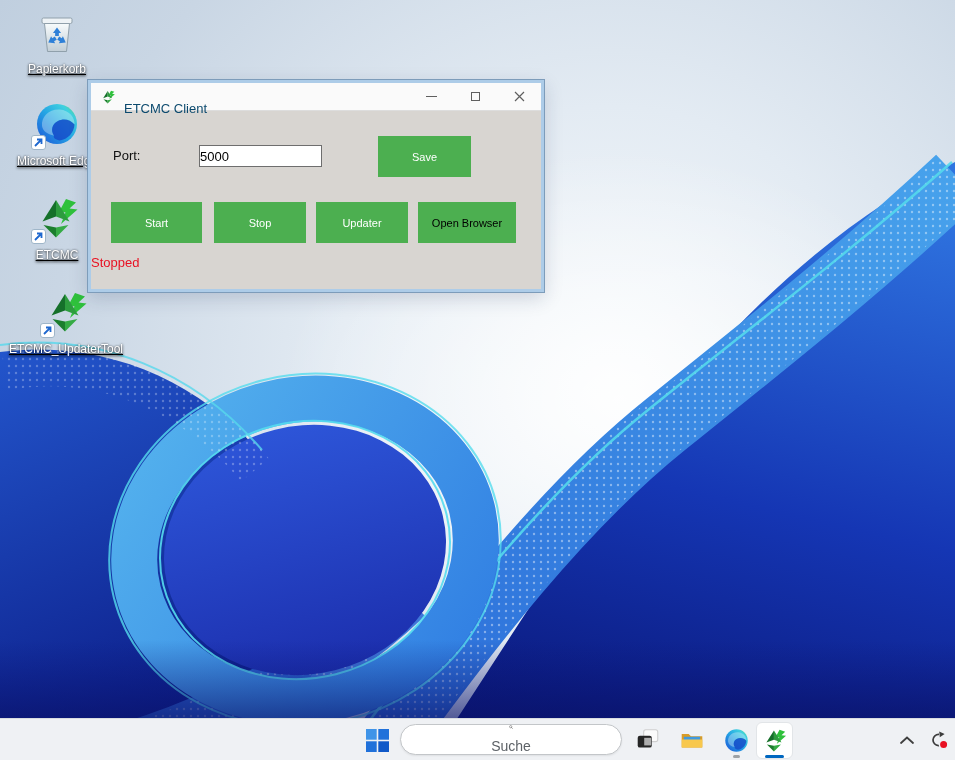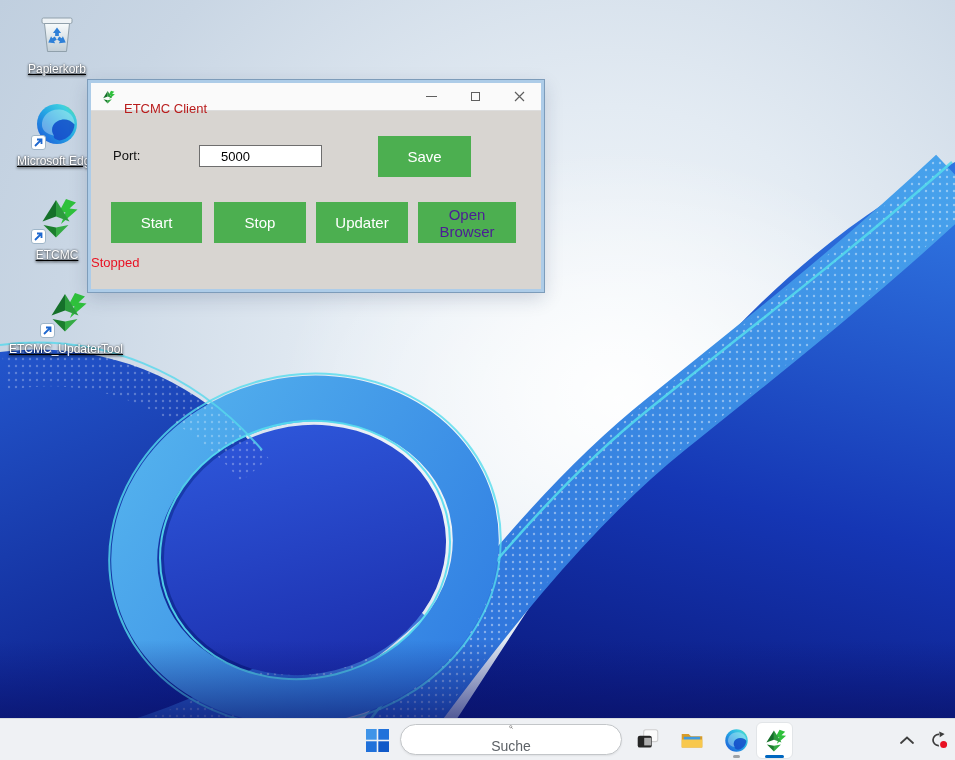--- a/index.html
+++ b/index.html
@@ -24,41 +24,41 @@
   .icon-updater{left:1px;top:288px;width:130px;}
   .shortcut-badge{position:absolute;left:-2px;bottom:-2px;}
   
   .app-window{
     position:absolute;left:88px;top:80px;width:456px;height:212px;z-index:5;
     border:3px solid #adcce8;outline:1px solid #7d9cba;background:var(--win-body);
     box-shadow:0 6px 18px rgba(20,40,80,.18);
     display:flex;flex-direction:column;
   }
   .titlebar{height:28px;background:#fafafa;border-bottom:1px solid #dddddd;display:flex;align-items:center;padding-left:9px;flex:0 0 auto;}
-  .titlebar .title{font-size:13px;color:#b91c1c;margin-left:8px;margin-top:24px;}
+  .titlebar .title{font-size:13px;color:#0c4a6e;margin-left:8px;margin-top:24px;}
   .win-controls{margin-left:auto;display:flex;height:100%;}
   .win-ctrl{width:44px;height:100%;display:flex;align-items:center;justify-content:center;cursor:default;}
   .glyph-min{display:block;width:11px;height:0;border-top:1px solid #5f5f5f;}
   .glyph-max{display:block;width:9px;height:9px;border:1px solid #5f5f5f;}
   .win-body{position:relative;flex:1;}
   .form-label{position:absolute;left:22px;top:37px;font-size:13px;color:#101010;}
   .port-input{
     position:absolute;left:108px;top:34px;width:123px;height:22px;
     border:1px solid #6e6e6e;background:#fff;font-family:"Liberation Sans",sans-serif;
-    font-size:13px;padding:1px 21px;outline:none;
+    font-size:13px;padding:1px 0;outline:none;
   }
   .btn{
     position:absolute;height:41px;background:var(--green);color:#fff;border:none;
-    font-family:"Liberation Sans",sans-serif;font-size:15px;cursor:default;
+    font-family:"Liberation Sans",sans-serif;font-size:11px;cursor:default;
   }
   .btn-save{left:287px;top:25px;width:93px;}
   .btn-start{left:20px;top:91px;width:91px;}
   .btn-stop{left:123px;top:91px;width:92px;}
   .btn-updater{left:225px;top:91px;width:92px;}
-  .btn-open{left:327px;top:91px;width:98px;color:#4c1d95;}
+  .btn-open{left:327px;top:91px;width:98px;color:#000000;}
   .status-line{position:absolute;left:0;top:144px;width:100%;font-size:13px;color:var(--red);}
   
   .taskbar{position:absolute;left:0;top:718px;width:955px;height:42px;background:var(--taskbar);border-top:1px solid #d9dce0;z-index:10;}
   .tb-item{position:absolute;top:5px;width:32px;height:32px;display:flex;align-items:center;justify-content:center;border-radius:4px;}
   .tb-start{left:361px;}
   .tb-search{
     position:absolute;left:400px;top:5px;width:222px;height:31px;border-radius:16px;
     background:#fff;border:1px solid #c3c6c9;display:flex;align-items:center;gap:9px;
     padding:0 12px;box-shadow:0 1px 2px rgba(0,0,0,.07);flex-direction:column;
   }

